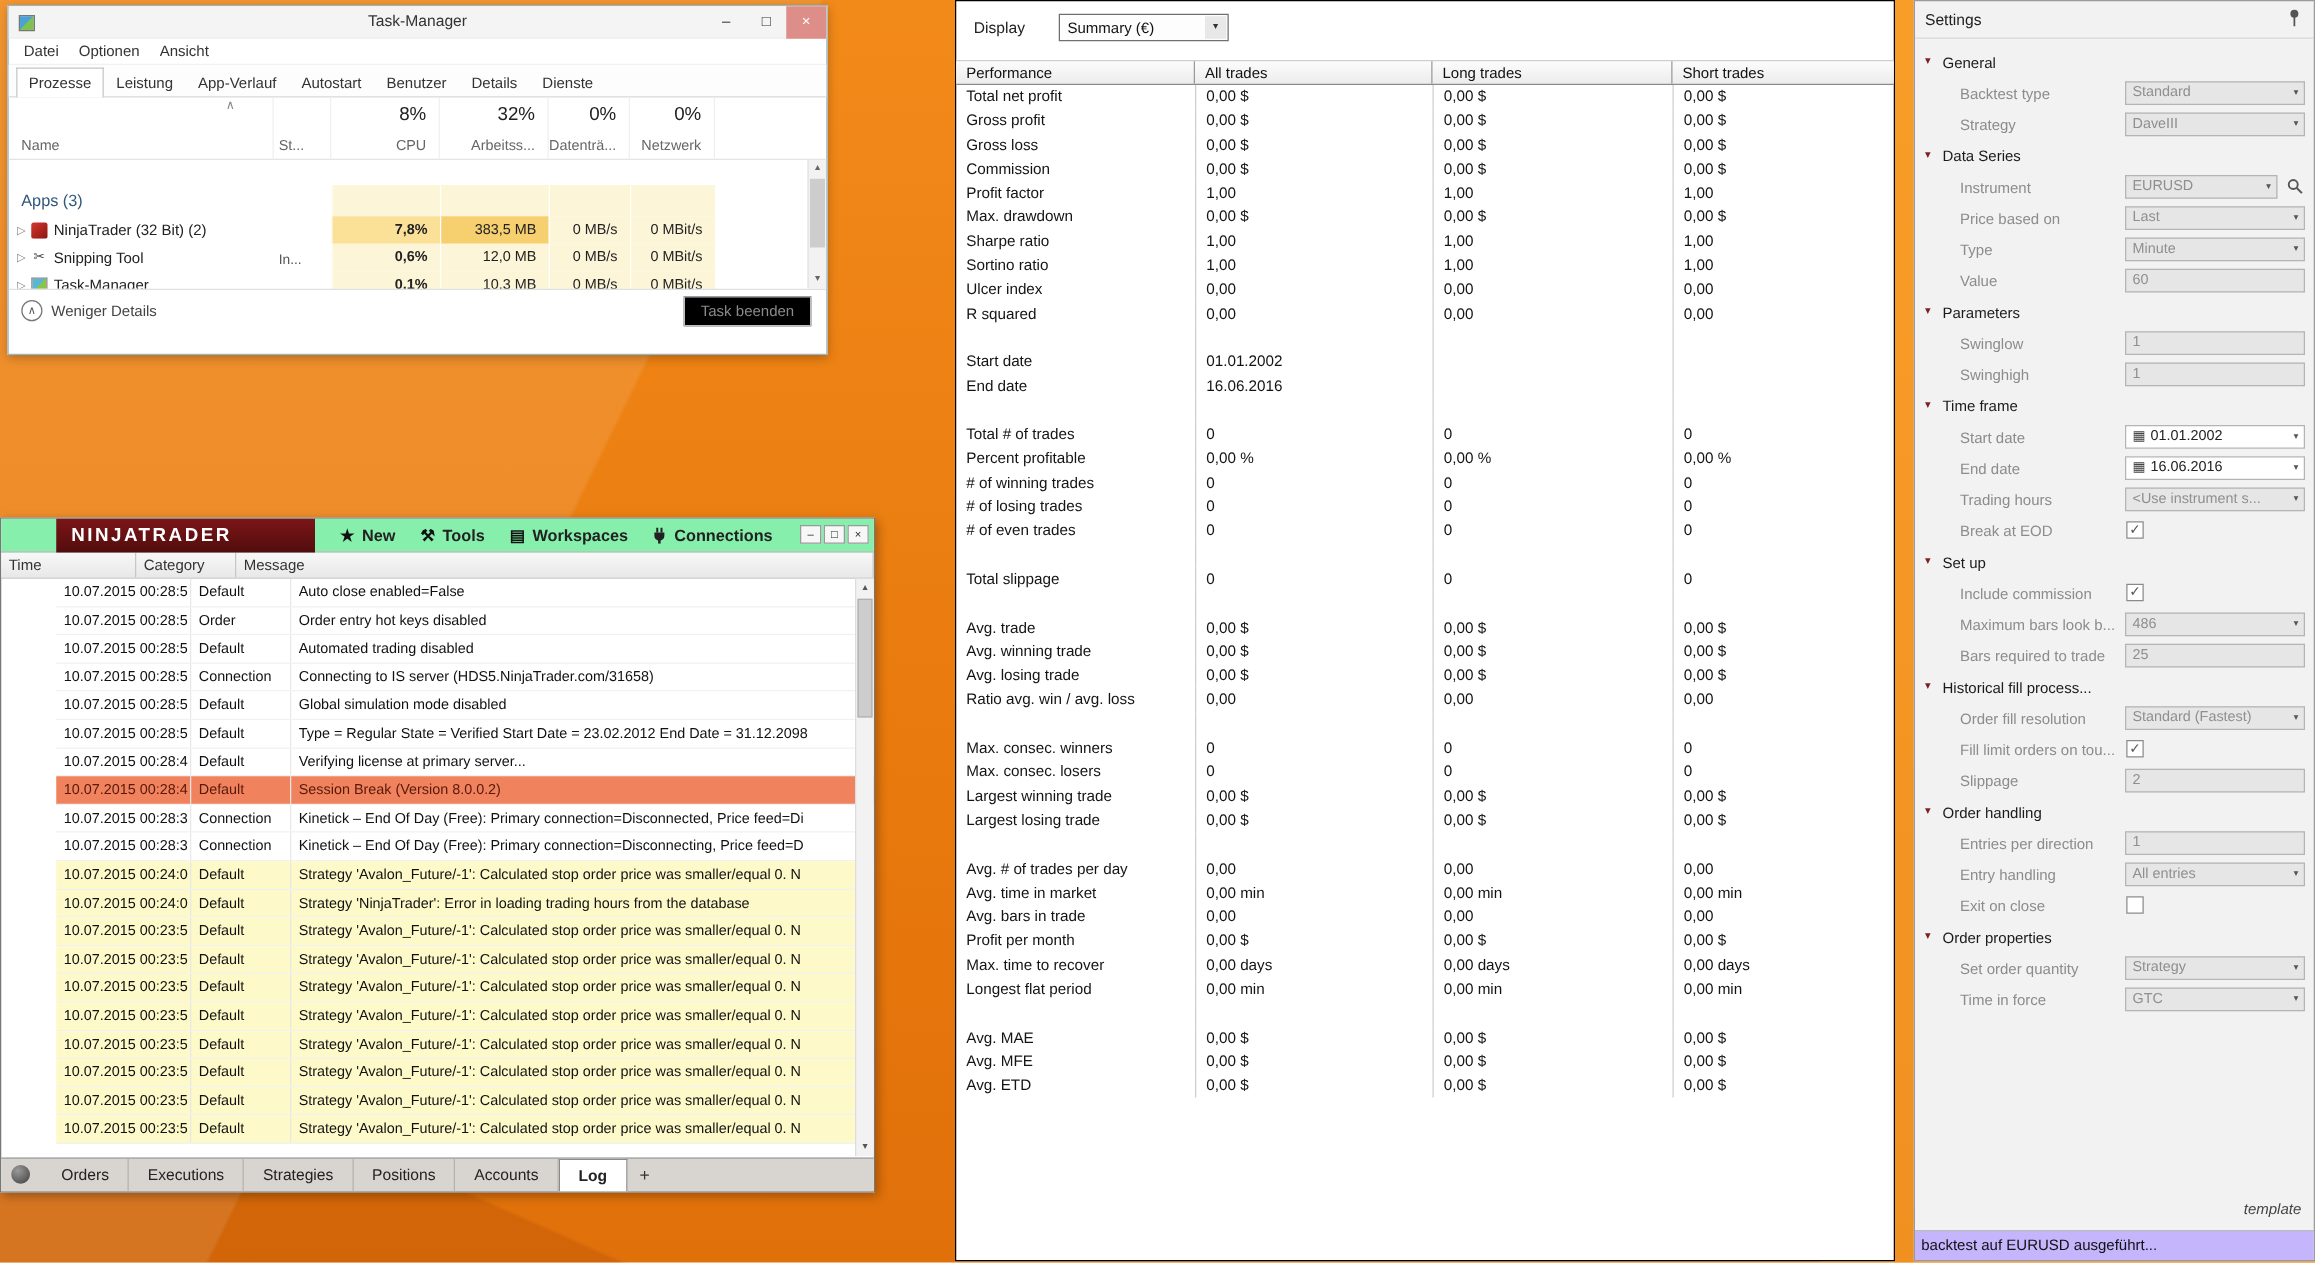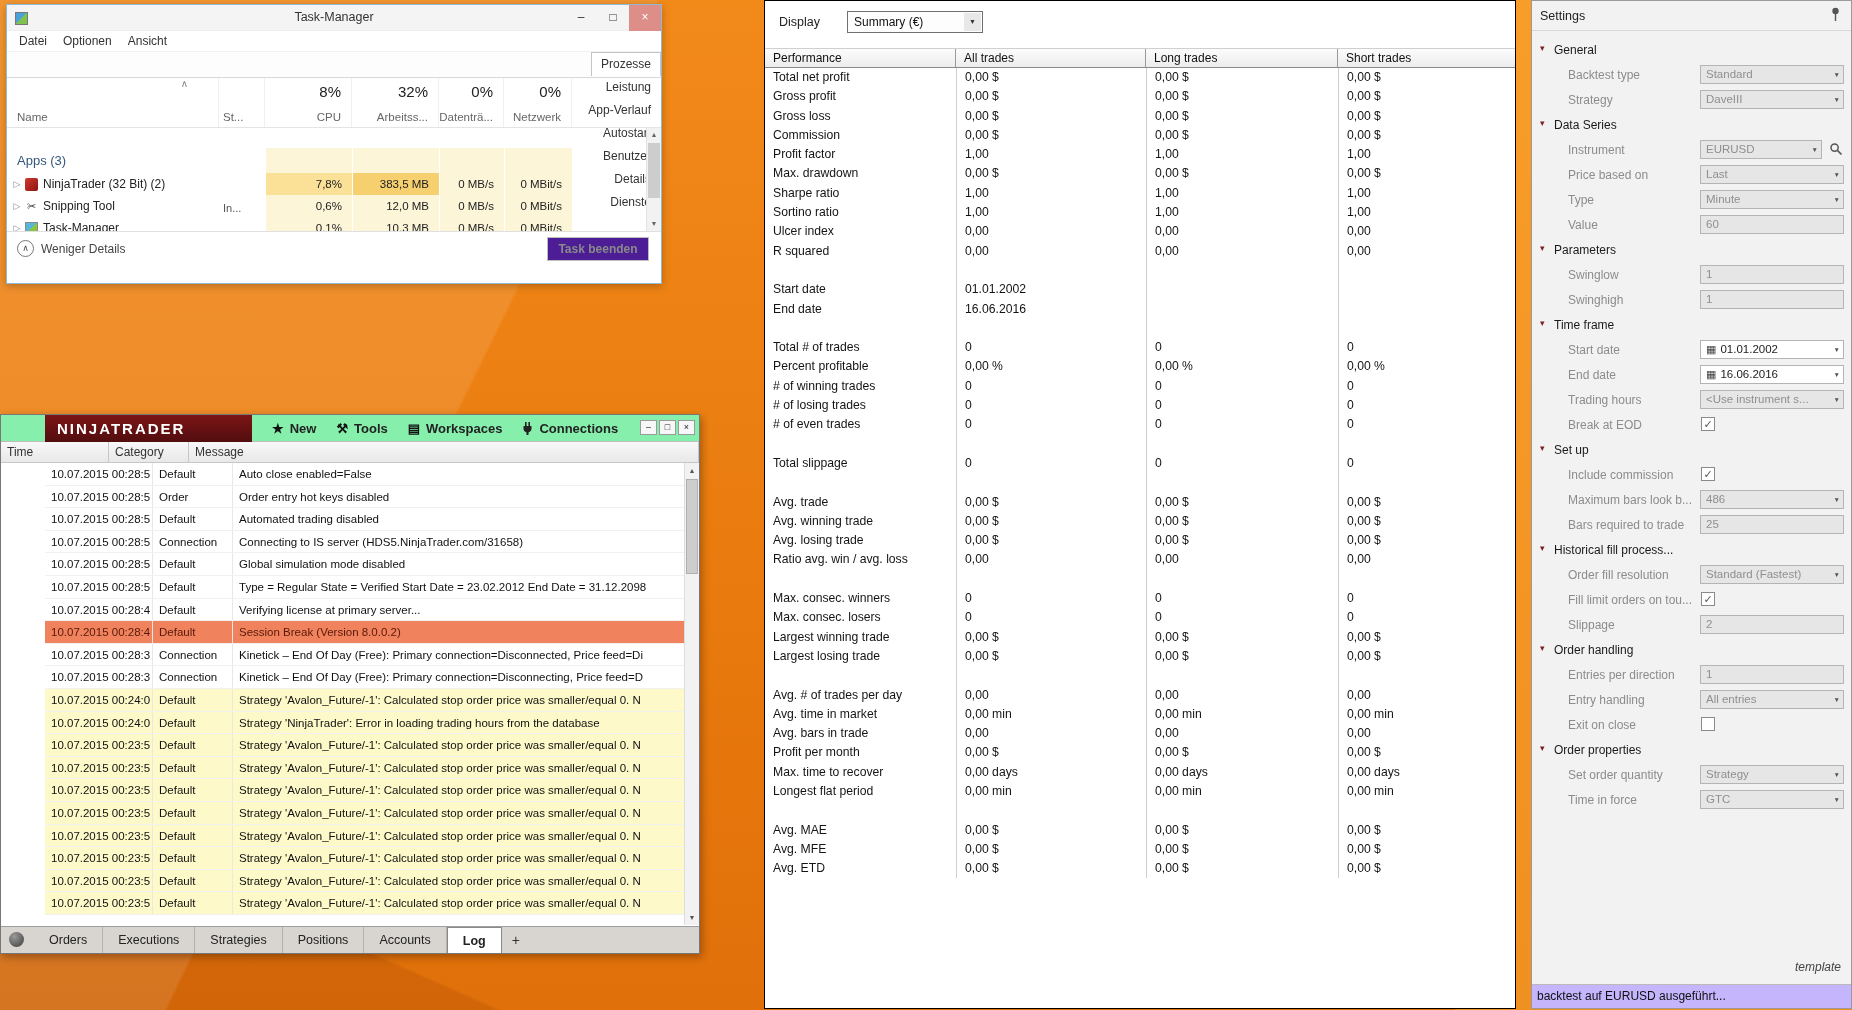--- a/index.html
+++ b/index.html
@@ -20,21 +20,21 @@
     background:#fff; border:1px solid #8fb8d2; box-shadow:0 2px 8px rgba(0,0,0,.25); }
   .tm-titlebar { position:relative; height:26px; background:#f4f4f4; border-bottom:1px solid #eee; }
   .tm-appicon { position:absolute; left:8px; top:7px; width:13px; height:13px;
     background:linear-gradient(135deg,#4aa3d8 0 50%, #7fc24f 50%); border:1px solid #777; }
   .tm-title { position:absolute; left:0; right:0; top:5px; text-align:center; color:#333; font-size:12.5px; }
   .tm-winbtns { position:absolute; right:0; top:0; height:26px; display:flex; }
   .tm-btn { width:32px; height:26px; text-align:center; line-height:24px; font-size:12px; color:#333; }
   .tm-btn.tm-close { background:#dd8e88; color:#fff; }
   .tm-menubar { height:21px; padding-left:4px; border-bottom:1px solid #f1f1f1; display:flex; align-items:center; }
   .tm-menu-item { padding:0 8px; color:#333; font-size:12px; }
-  .tm-tabs { height:26px; display:flex; align-items:flex-end; padding-left:6px; border-bottom:1px solid #d9d9d9; background:#fdfdfd;flex-direction:column; }
+  .tm-tabs { height:26px; display:flex; align-items:flex-end; padding-left:6px; border-bottom:1px solid #d9d9d9; background:#fdfdfd; }
   .tm-tab { padding:4px 9px; font-size:12px; color:#333; border:1px solid transparent; border-bottom:none; }
   .tm-tab.active { background:#fff; border-color:#c5c5c5; margin-bottom:-1px; padding-bottom:5px; }
   .tm-colhead { position:relative; height:50px; display:flex; border-bottom:1px solid #e4e4e4; }
   .tmc { position:relative; border-right:1px solid #f0f0f0; }
   .tmc.name { width:212px; } .tmc.st { width:46px; }
   .tmc.c1 { width:87px; } .tmc.c2 { width:87px; } .tmc.c3 { width:65px; } .tmc.c4 { width:68px; }
   .tmc .cl { position:absolute; bottom:4px; font-size:11.5px; color:#666; }
   .tmc.name .cl { left:10px; } .tmc.st .cl { left:4px; }
   .tmc.stat .cl { right:10px; }
   .tmc .pct { position:absolute; top:5px; right:10px; font-size:15px; color:#222; }
@@ -45,32 +45,32 @@
   .tm-row { display:flex; height:22px; align-items:center; font-size:12px; }
   .r-name { width:212px; display:flex; align-items:center; overflow:hidden; white-space:nowrap; }
   .exp { width:16px; text-align:center; color:#888; font-size:9px; padding-left:4px; }
   .picon { width:13px; height:13px; margin:0 5px 0 2px; flex:0 0 13px; font-size:11px; line-height:13px; text-align:center; color:#444; }
   .picon.icon-ninjatrader { background:linear-gradient(135deg,#d23a2e,#8c1410); border-radius:2px; }
   .picon.icon-snip::before { content:"✂"; }
   .picon.icon-taskmgr { background:linear-gradient(135deg,#58b7d8 0 50%, #8cc63f 50%); border:1px solid #888; }
   .nm { color:#222; }
   .r-st { width:46px; font-size:11px; color:#555; padding-left:4px;margin-top:47px; }
   .cell { height:22px; line-height:22px; text-align:right; padding-right:10px; font-size:11.5px; color:#222; border-left:1px solid #fff; }
-  .c-cpu { width:87px; } .c-mem { width:87px; } .c-disk { width:65px; } .c-net { width:68px; }
+  .c-cpu { width:87px;font-weight:bold; } .c-mem { width:87px; } .c-disk { width:65px; } .c-net { width:68px; }
   .h1 { background:#fdf5d8; } .h2 { background:#fbe097; } .h3 { background:#f6cf6f; }
   .g-cells { display:flex; height:25px; }
   .g-cells .cell { height:25px; }
   .tm-scroll { position:absolute; right:0; top:0; bottom:0; width:15px; background:#f2f2f2; border-left:1px solid #e2e2e2; }
   .tm-scroll .sb-up, .tm-scroll .sb-dn { position:absolute; left:0; width:14px; height:14px; text-align:center; font-size:7px; color:#666; line-height:14px; }
   .tm-scroll .sb-up { top:0; } .tm-scroll .sb-dn { bottom:0; }
   .tm-scroll .sb-thumb { position:absolute; left:1px; top:15px; width:12px; height:55px; background:#cdcdcd; }
   .tm-footer { position:relative; height:35px; border-top:1px solid #e0e0e0; }
   .tm-less { position:absolute; left:10px; top:8px; display:flex; align-items:center; color:#444; font-size:12px; }
   .circ { width:17px; height:17px; border:1px solid #777; border-radius:50%; text-align:center; line-height:15px; font-size:9px; color:#555; margin-right:7px; }
-  .tm-endtask { position:absolute; right:12px; top:5px; width:102px; height:24px; background:#4c1d95; border:1px solid #bdbdbd; color:#8a8a8a; text-align:center; line-height:22px; font-size:12px;font-weight:bold; }
+  .tm-endtask { position:absolute; right:12px; top:5px; width:102px; height:24px; background:#000000; border:1px solid #bdbdbd; color:#8a8a8a; text-align:center; line-height:22px; font-size:12px; }
 
   
   .nt-window { position:absolute; left:0; top:414px; width:700px; height:540px;
     background:#fff; border:1px solid #777; box-shadow:2px 3px 8px rgba(0,0,0,.3); }
   .nt-titlebar { position:relative; height:27px; background:#86efac; border-bottom:1px solid #bdbdbd; display:flex; align-items:center;padding-left:44px; }
   .nt-logo { width:207px; height:27px; background:linear-gradient(180deg,#7c1517,#520d0e); color:#fff;
     font-weight:bold; font-size:15px; letter-spacing:2px; line-height:27px; padding-left:12px; }
   .nt-menu-item { display:flex; align-items:center; margin-left:20px; font-size:13px; font-weight:600; color:#222; }
   .nt-mi-icon { margin-right:6px; font-size:13px; color:#111; display:inline-flex; }
   .nt-winbtns { position:absolute; right:4px; top:5px; display:flex; gap:2px; }

